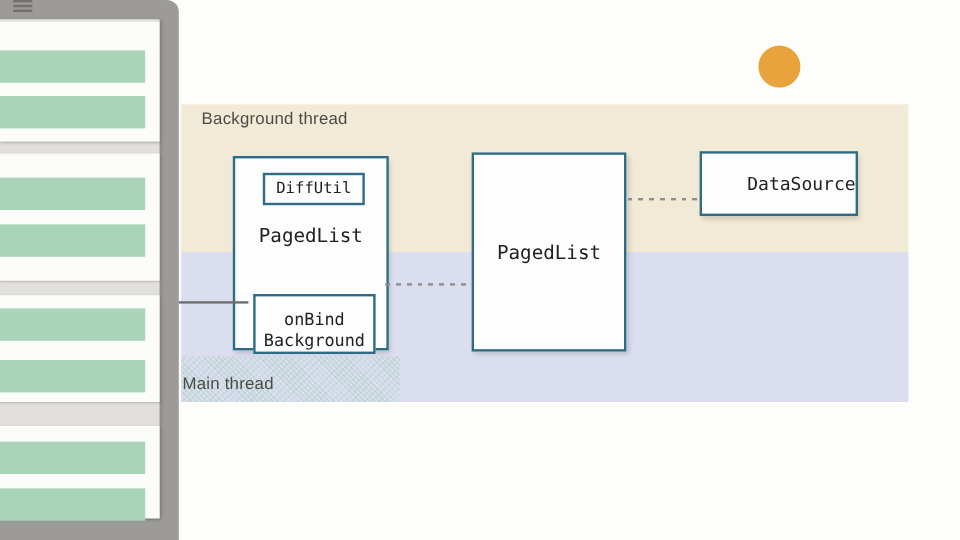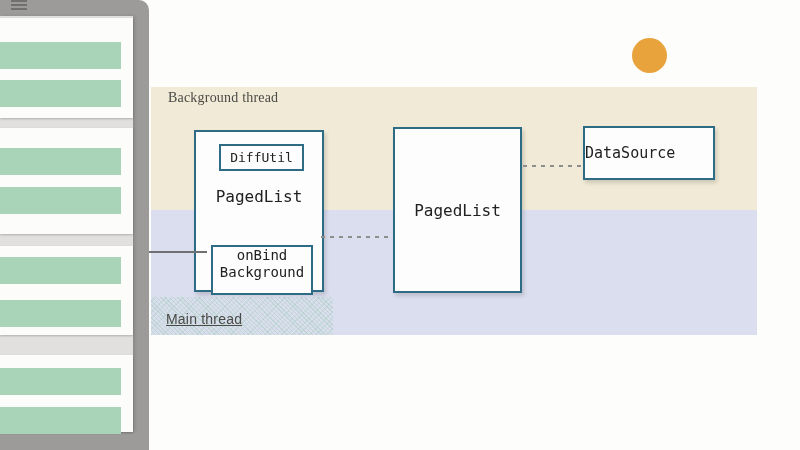--- a/index.html
+++ b/index.html
@@ -14,22 +14,22 @@
   .band-main{top:210px;height:125px;background:var(--band-lavender);}
   .texture{
     position:absolute;left:151px;top:297px;width:182px;height:38px;
     background-image:
       repeating-linear-gradient(45deg, rgba(139,196,164,0.30) 0 1px, rgba(255,255,255,0) 1px 3px),
       repeating-linear-gradient(-45deg, rgba(139,196,164,0.22) 0 1px, rgba(255,255,255,0) 1px 4px);
   }
   .thread-label{
     position:absolute;font-size:14px;color:var(--label-color);letter-spacing:0.2px;
   }
-  .label-bg{left:168px;top:90px;font-family:Liberation Serif, serif;}
-  .label-main{left:166px;top:311px;text-decoration:underline;}
+  .label-bg{left:168px;top:90px;}
+  .label-main{left:152px;top:311px;}
 
   
   .box{
     position:absolute;background:var(--box-fill);
     border:2px solid var(--box-border);
     box-shadow:2px 3px 4px rgba(0,0,0,0.15);
     font-family:"DejaVu Sans Mono", monospace;color:var(--code-text);
     box-sizing:border-box;
   }
   .adapter{left:194px;top:130px;width:130px;height:162px;}
@@ -37,30 +37,30 @@
     left:23px;top:12px;width:85px;height:27px;
     display:flex;align-items:center;justify-content:center;
     font-size:13px;box-shadow:none;
   }
   .adapter-title{
     position:absolute;left:0;top:54px;width:100%;
     text-align:center;font-size:16px;line-height:21px;
   }
   .onbind{
     left:15px;top:113px;width:102px;height:50px;
-    display:flex;flex-direction:column;align-items:center;justify-content:flex-start;
+    display:flex;flex-direction:column;align-items:center;justify-content:flex-end;
     font-size:14px;line-height:17px;box-shadow:none;
   }
   .pagedlist{
     left:393px;top:127px;width:129px;height:166px;
     display:flex;align-items:center;justify-content:center;font-size:16px;
   }
   .datasource{
     left:583px;top:126px;width:132px;height:54px;
-    display:flex;align-items:center;justify-content:flex-start;font-size:15px;
+    display:flex;align-items:center;justify-content:flex-end;font-size:15px;
   }
   .line{display:block;}
 
   
   .conn{position:absolute;height:2px;}
   .conn-solid{left:149px;top:251px;width:58px;background:var(--connector-gray);}
   .conn-dot1{left:321px;top:236px;width:72px;
     background:repeating-linear-gradient(90deg, var(--dot-gray) 0 4px, transparent 4px 9px);}
   .conn-dot2{left:523px;top:165px;width:60px;
     background:repeating-linear-gradient(90deg, var(--dot-gray) 0 4px, transparent 4px 9px);}

